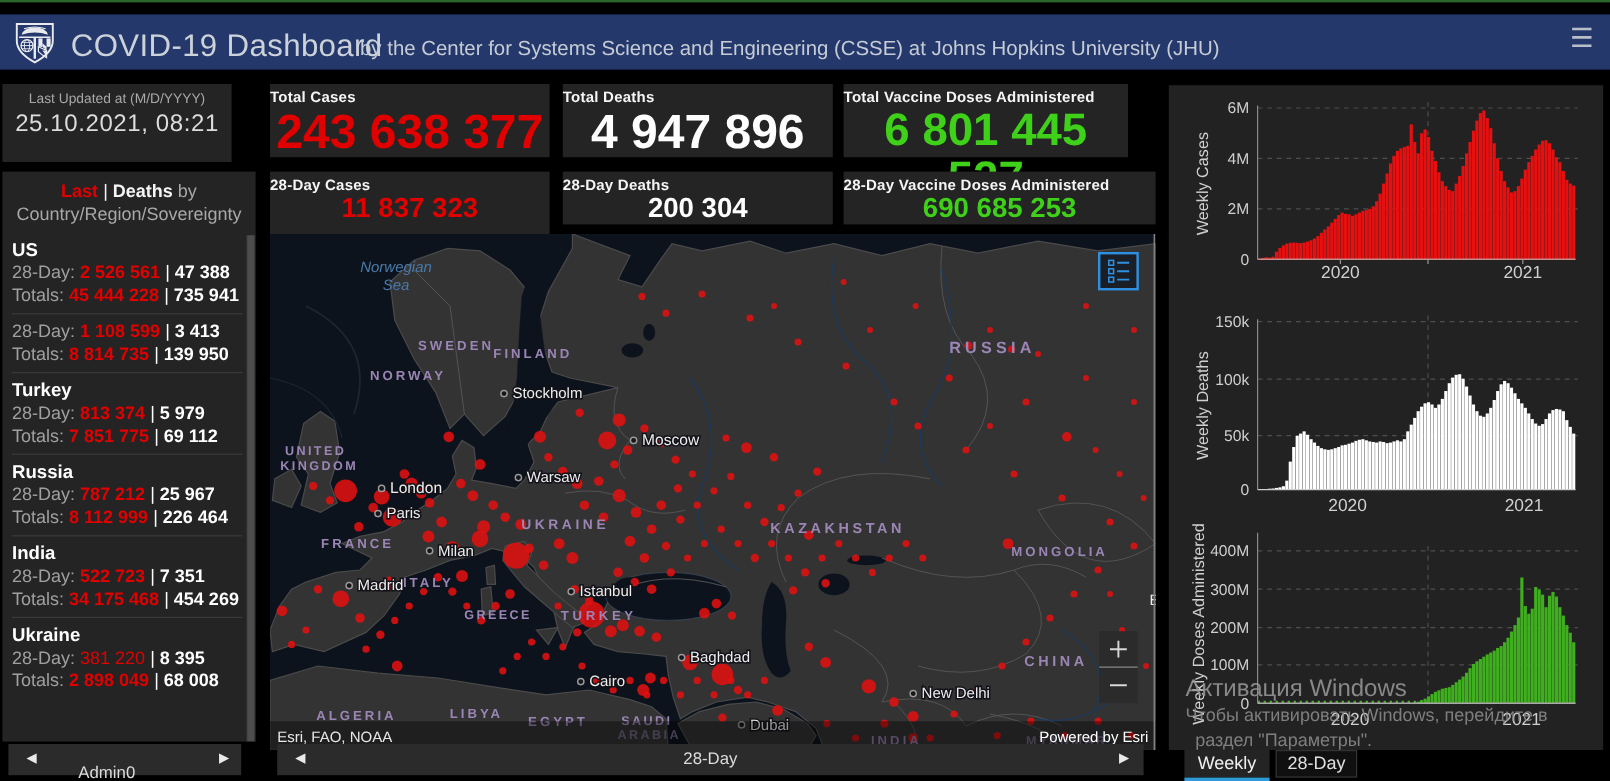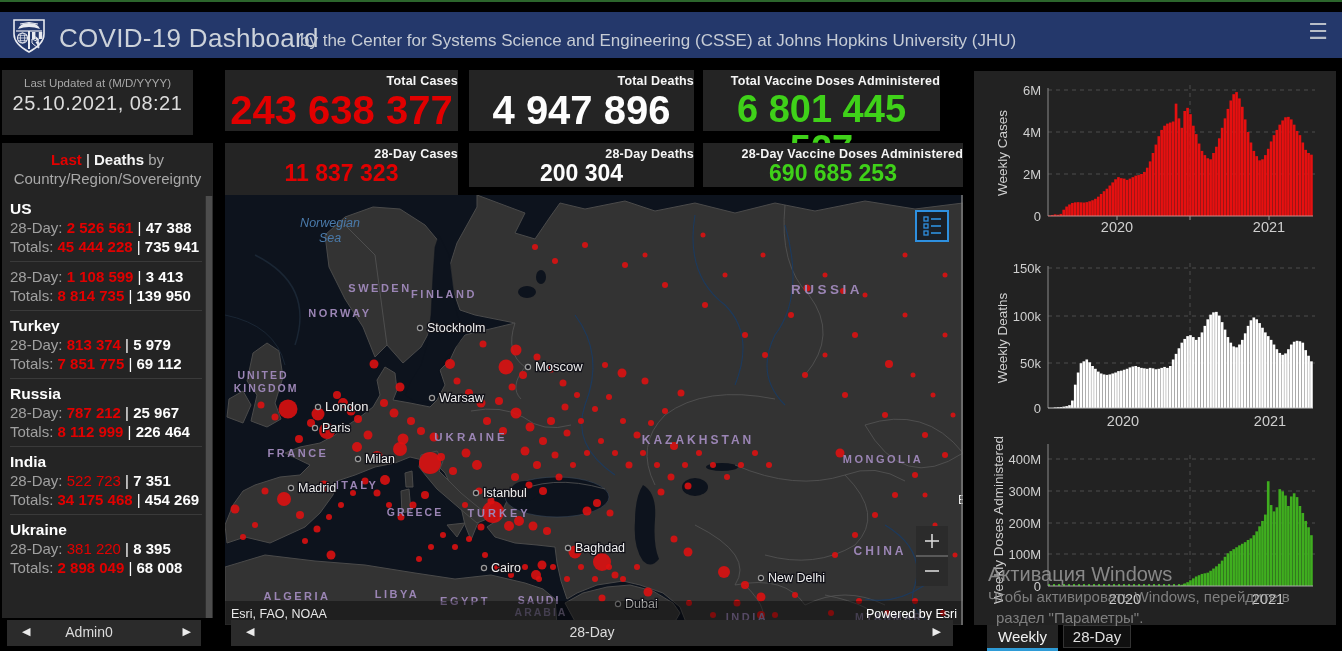--- a/index.html
+++ b/index.html
@@ -1,17 +1,17 @@
 <!DOCTYPE html>
 <html><head><meta charset="utf-8"><style>
 *{margin:0;padding:0;box-sizing:border-box}
 body{width:1342px;height:651px;background:#000;font-family:"Liberation Sans",sans-serif;position:relative;overflow:hidden}
 .abs{position:absolute}
 .panel{background:#242424}
-.statlabel{font-size:12.5px;font-weight:bold;color:#f5f5f5;text-align:right;letter-spacing:0.2px}
+.statlabel{font-size:12.5px;font-weight:bold;color:#f5f5f5;text-align:left;letter-spacing:0.2px}
 .red{color:#e10000}.white{color:#fdfdfd}
 </style></head><body>
 <div class="abs" style="left:0;top:0;width:1342px;height:2px;background:#2c662c"></div>
 <div class="abs" style="left:0;top:12px;width:1342px;height:46px;background:#24386b">
 <svg width="34" height="36" viewBox="0 0 34 36" style="position:absolute;left:12px;top:6px">
 <path d="M2,2 h30 v14 q0,10 -15,18 q-15,-8 -15,-18 z" fill="none" stroke="#e8eaf0" stroke-width="1.6"></path>
 <path d="M4,13 h26" stroke="#e8eaf0" stroke-width="1.2"></path>
 <path d="M6,11 q2,-6 11,-6 q9,0 11,6 q-11,-4 -22,0 z" fill="#e8eaf0"></path>
 <path d="M8,6 q9,-3 18,0" stroke="#e8eaf0" stroke-width="1" fill="none"></path>
 <line x1="17" y1="13" x2="17" y2="31" stroke="#e8eaf0" stroke-width="2"></line>
@@ -54,21 +54,21 @@
 <div>28-Day: <span class="red" style="font-weight:bold">813 374</span> <span class="white">|</span> <span class="white" style="font-weight:bold">5 979</span></div>
 <div>Totals: <span class="red" style="font-weight:bold">7 851 775</span> <span class="white">|</span> <span class="white" style="font-weight:bold">69 112</span></div>
 </div>
       <div style="border-top:1px solid #3a3a3a;padding-top:5px;margin-top:5px;">
 <div style="color:#fdfdfd;font-weight:bold;font-size:15.5px">Russia</div>
 <div>28-Day: <span class="red" style="font-weight:bold">787 212</span> <span class="white">|</span> <span class="white" style="font-weight:bold">25 967</span></div>
 <div>Totals: <span class="red" style="font-weight:bold">8 112 999</span> <span class="white">|</span> <span class="white" style="font-weight:bold">226 464</span></div>
 </div>
       <div style="border-top:1px solid #3a3a3a;padding-top:5px;margin-top:5px;">
 <div style="color:#fdfdfd;font-weight:bold;font-size:15.5px">India</div>
-<div>28-Day: <span class="red" style="font-weight:normal">522 723</span> <span class="white">|</span> <span class="white" style="font-weight:bold">7 351</span></div>
+<div>28-Day: <span class="red" style="font-weight:bold">522 723</span> <span class="white">|</span> <span class="white" style="font-weight:bold">7 351</span></div>
 <div>Totals: <span class="red" style="font-weight:bold">34 175 468</span> <span class="white">|</span> <span class="white" style="font-weight:bold">454 269</span></div>
 </div>
       <div style="border-top:1px solid #3a3a3a;padding-top:5px;margin-top:5px;">
 <div style="color:#fdfdfd;font-weight:bold;font-size:15.5px">Ukraine</div>
 <div>28-Day: <span class="red" style="font-weight:normal">381 220</span> <span class="white">|</span> <span class="white" style="font-weight:bold">8 395</span></div>
 <div>Totals: <span class="red" style="font-weight:bold">2 898 049</span> <span class="white">|</span> <span class="white" style="font-weight:bold">68 008</span></div>
 </div>
     </div>
  <div class="abs" style="left:203px;top:53px;width:8px;height:422px;background:#2e2e2e">
       <div style="position:absolute;left:1px;top:0;width:6px;height:422px;background:#4d4d4d"></div>
@@ -672,21 +672,21 @@
     <text x="67.0" y="424.5" text-anchor="end" font-size="13" fill="#cfcfcf">300M</text>
     <text x="67.0" y="456.5" text-anchor="end" font-size="13" fill="#cfcfcf">200M</text>
     <text x="67.0" y="487.5" text-anchor="end" font-size="13" fill="#cfcfcf">100M</text>
     <text x="67.0" y="519.5" text-anchor="end" font-size="13" fill="#cfcfcf">0</text>
     <text x="151" y="533" text-anchor="middle" font-size="14.5" fill="#cfcfcf">2020</text>
     <text x="294" y="533" text-anchor="middle" font-size="14.5" fill="#cfcfcf">2021</text>
     <text transform="translate(29,449) rotate(-90)" text-anchor="middle" font-size="13.5" fill="#cfcfcf">Weekly Doses Administered</text>
   </svg>
 <div class="abs" style="left:7px;top:620px;width:194px;height:26px;background:#2b2b2b">
 <span class="abs" style="left:15px;top:5px;color:#eaeaea;font-size:11px">◀</span>
-<span class="abs" style="left:0;top:4px;width:164px;text-align:center;color:#dcdcdc;font-size:14px">Admin0</span>
+<span class="abs" style="left:0;top:15px;width:164px;text-align:center;color:#dcdcdc;font-size:14px">Admin0</span>
 <span class="abs" style="right:10px;top:5px;color:#eaeaea;font-size:11px">▶</span>
 </div>
 <div class="abs" style="left:231px;top:620px;width:722px;height:26px;background:#2b2b2b">
 <span class="abs" style="left:15px;top:5px;color:#eaeaea;font-size:11px">◀</span>
 <span class="abs" style="left:0;top:4px;width:722px;text-align:center;color:#dcdcdc;font-size:14px">28-Day</span>
 <span class="abs" style="right:12px;top:5px;color:#eaeaea;font-size:11px">▶</span>
 </div>
 <div class="abs" style="left:987px;top:625px;width:71px;height:23px;background:#242424;text-align:center;font-size:15px;color:#f0f0f0;line-height:23px">Weekly</div>
 <div class="abs" style="left:987px;top:648px;width:71px;height:3px;background:#2e9bd6"></div>
 <div class="abs" style="left:1063px;top:625px;width:68px;height:23px;background:#101010;border:1px solid #333;text-align:center;font-size:15px;color:#e0e0e0;line-height:21px">28-Day</div>

